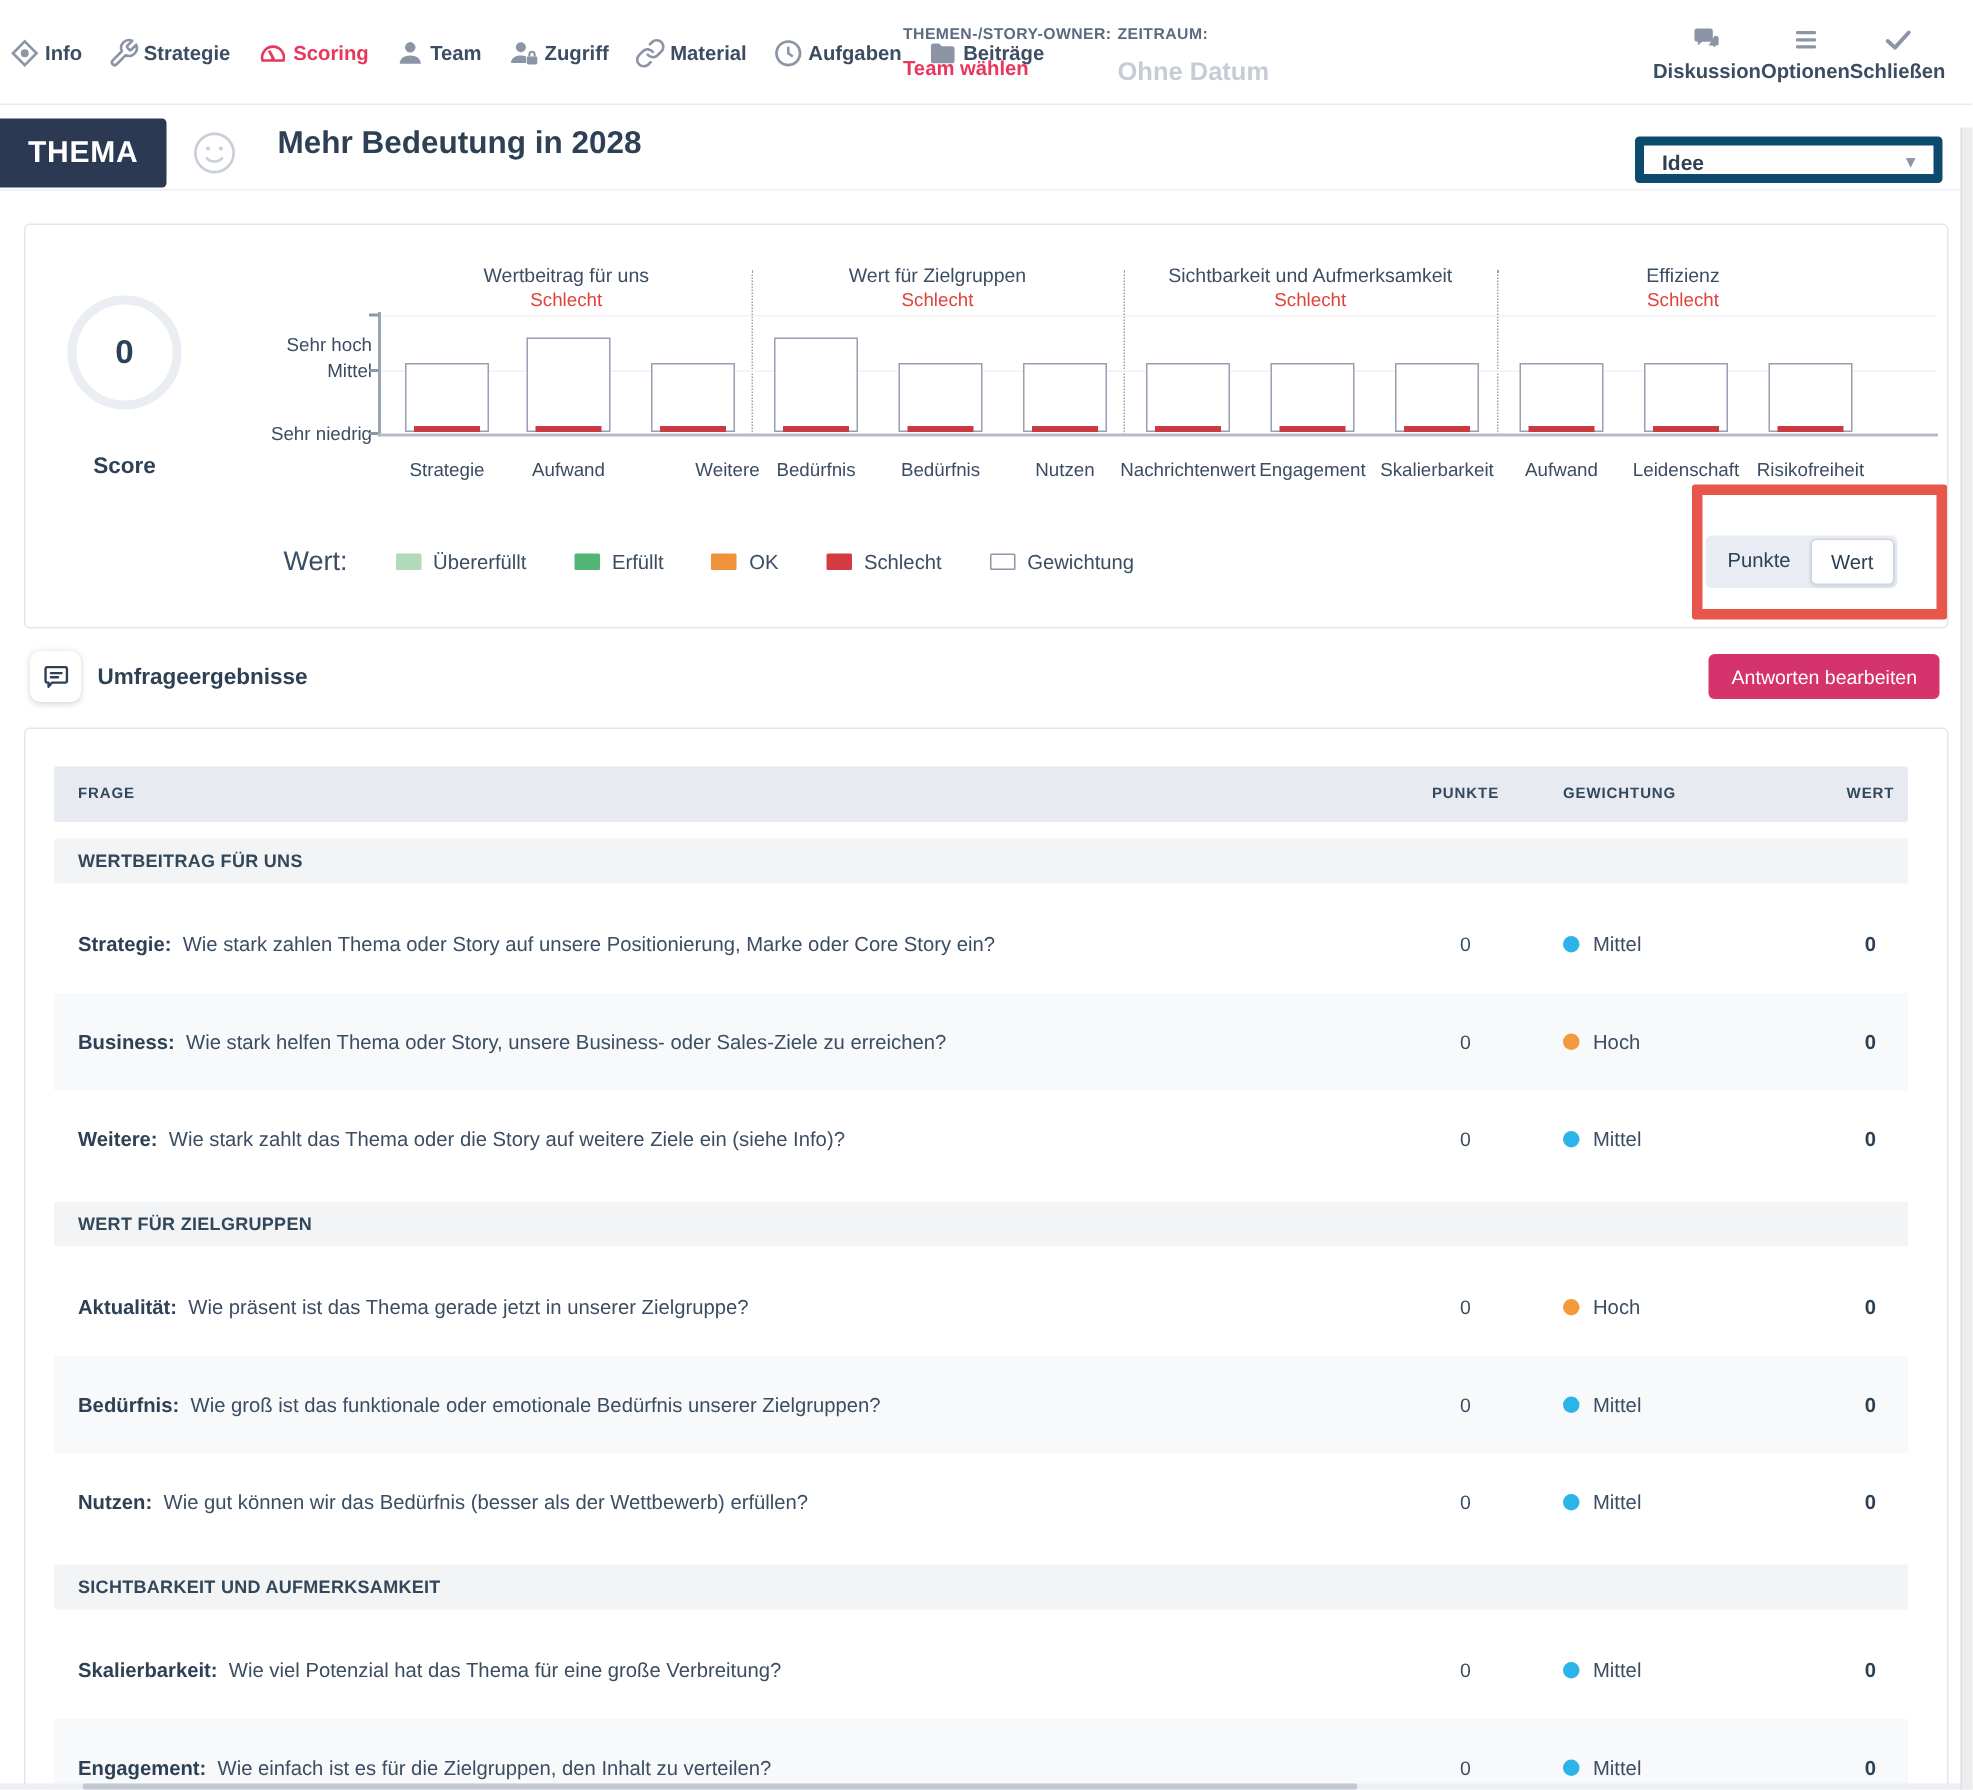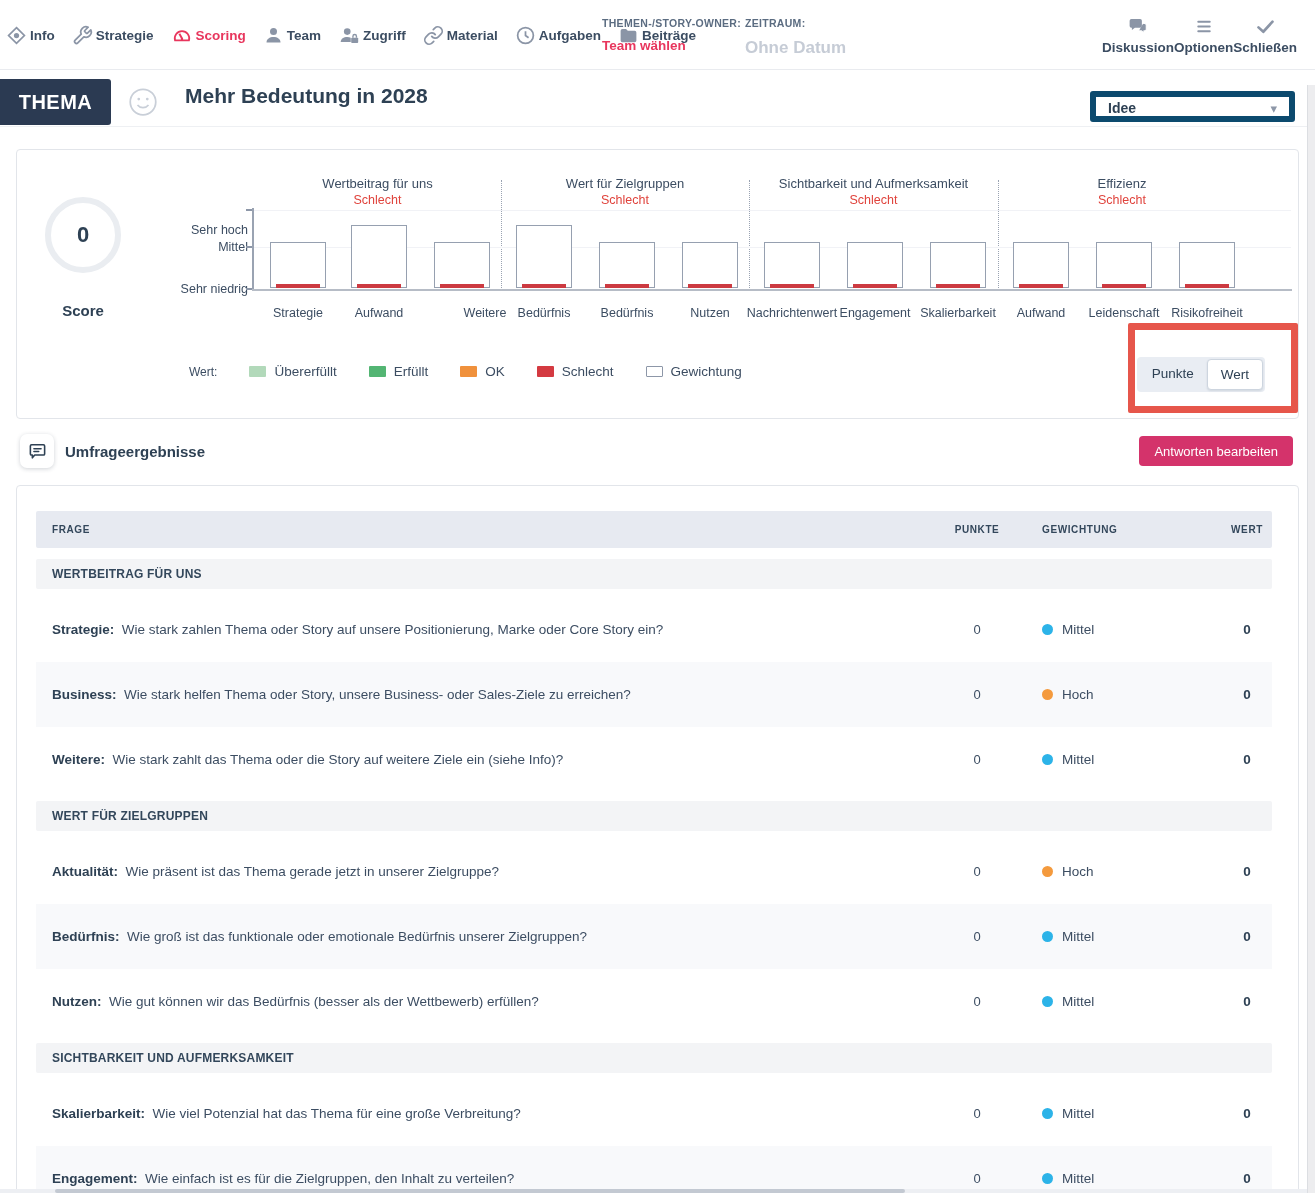--- a/index.html
+++ b/index.html
@@ -53,21 +53,21 @@
   .ylab { position:absolute; width:90px; text-align:right; font-size:12.5px; color:#3c4d62; transform:translateY(-50%); }
   .ytick { position:absolute; width:7px; height:1.5px; background:#8d97a8; }
   .yaxis { position:absolute; left:235px; top:58px; width:2px; height:83px; background:#9aa3b2; }
   .gridline { position:absolute; left:237px; width:1037px; height:1px; background:#f1f2f6; }
   .baseline { position:absolute; left:235px; top:139px; width:1040px; height:2px; background:#b6bcc6; }
   .bar { position:absolute; bottom:130px; width:56px; background:#fff; border:1.5px solid #96a0b0; }
   .bar .wert-bar { position:absolute; bottom:-1px; left:5px; right:5px; height:4px; background:#cc3a41; }
   .cat-lbl { position:absolute; top:156px; width:130px; text-align:center; font-size:12.5px; color:#3c4d62; }
 
   .legend { position:absolute; left:172px; top:214px; display:flex; align-items:center; }
-  .legend .lg-title { font-size:12px; color:#3c4d62; margin-right:32px; }
+  .legend .lg-title { font-size:18px; color:#3c4d62; margin-right:32px; }
   .lg-item { display:flex; align-items:center; gap:8px; margin-right:32px; }
   .lg-swatch { width:17px; height:11px; border-radius:1px; }
   .lg-lbl { font-size:13.5px; color:#3c4d62; }
 
   .toggle { position:absolute; right:33px; top:207px; background:#e9edf3; border-radius:4px; padding:2px; display:flex; }
   .seg { font-size:13.5px; color:var(--navy); padding:7px 13px; border-radius:4px; cursor:pointer; }
   .seg.selected { background:#fff; border:1px solid #cdd5df; box-shadow:0 1px 2px rgba(40,55,75,.12); font-weight:400; }
 
   .annotation { position:absolute; left:1128px; top:323px; width:170px; height:90px;
     border:7px solid var(--annotation); border-radius:2px; z-index:5; pointer-events:none; }

